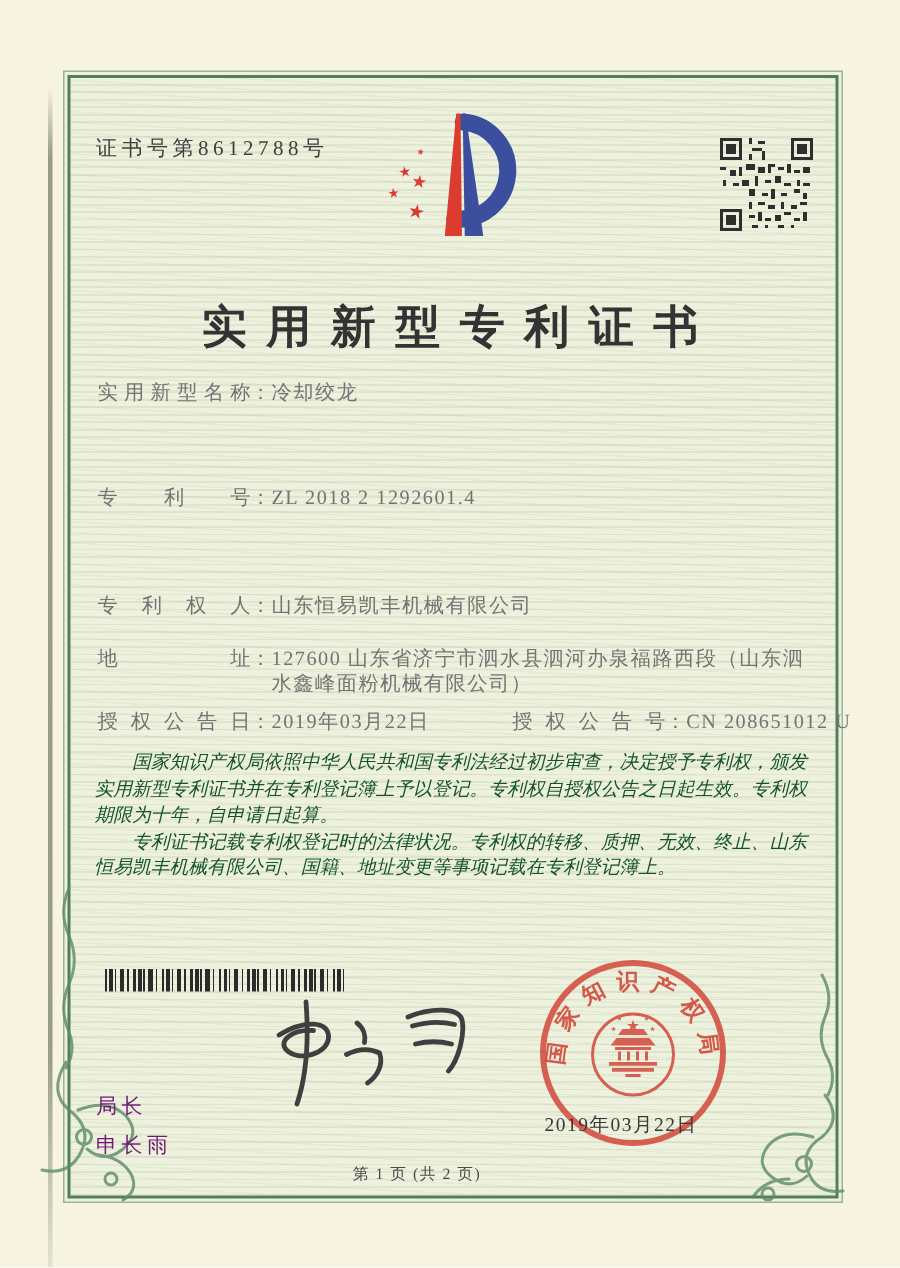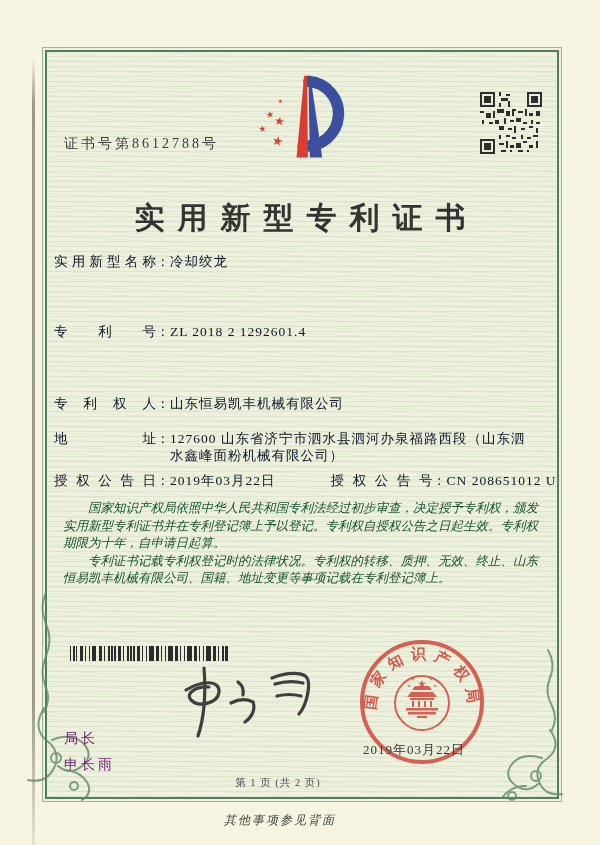--- a/index.html
+++ b/index.html
@@ -4,26 +4,26 @@
 <style>
   html,body{margin:0;padding:0;background:#ffffff;}
   .page{position:relative;width:600px;height:845px;background:#f8f4e2;overflow:hidden;
         font-family:"Liberation Serif","DejaVu Serif",serif;color:#3d3d3d;}
   .scan-left{position:absolute;left:32px;top:58px;width:3px;height:787px;
         background:linear-gradient(180deg,rgba(70,80,60,0) 0%,rgba(70,80,60,.55) 6%,rgba(60,70,55,.5) 82%,rgba(60,70,55,.1) 100%);}
   .frame{position:absolute;left:42px;top:47px;width:518px;height:753px;border:1px solid #9ab49a;background:#eef1de;}
   .frame-inner{position:absolute;inset:2px;border:2px solid #527e5f;
         background:repeating-linear-gradient(0deg,rgba(150,175,130,.18) 0 1px,transparent 1px 5px),
                    repeating-linear-gradient(3deg,rgba(150,175,130,.10) 0 1px,transparent 1px 7px);}
-  .cert-no{position:absolute;left:64px;top:90px;font-size:14px;letter-spacing:3px;color:#3d3d3d;margin-top:45px;}
+  .cert-no{position:absolute;left:64px;top:90px;font-size:14px;letter-spacing:3px;color:#3d3d3d;}
   .logo{position:absolute;left:250px;top:70px;width:95px;height:95px;}
   .qr{position:absolute;left:480px;top:92px;width:62px;height:62px;}
   .title{position:absolute;left:0;right:0;top:182px;margin:16px;text-align:center;
          font-size:30px;font-weight:600;letter-spacing:13px;text-indent:13px;color:#333;}
-  .frow{position:absolute;left:54px;font-size:13.5px;color:#0f172a;}
+  .frow{position:absolute;left:65px;font-size:13.5px;color:#737373;}
   .flabel{display:inline-block;width:102px;text-align-last:justify;vertical-align:top;}
   .fcolon{display:inline-block;width:14px;vertical-align:top;}
   .fvalue{display:inline-block;max-width:358px;vertical-align:top;letter-spacing:1px;line-height:17px;}
   .r1{top:253px}.r2{top:288px}.r3{top:323px}.r4{top:358px}.r5{top:395px}.r6{top:430px}
   .grant{top:472px}
   .pair2{margin-left:55px;}
   .paras{position:absolute;left:63px;top:500px;width:484px;font-size:12.5px;line-height:17.5px;
          color:#14532d;font-style:italic;}
   .paras p{margin:0;text-indent:2em;}
   .barcode{position:absolute;left:70px;top:646px;width:160px;height:15px;
@@ -168,15 +168,14 @@
         <rect x="49" y="71" width="32" height="2.5"></rect>
         <rect x="51" y="75" width="28" height="2.5"></rect>
         <rect x="60" y="79" width="10" height="2"></rect>
       </g>
     </g>
   </svg>
 
   <div class="seal-date">2019年03月22日</div>
 
   <div class="page-no">第 1 页 (共 2 页)</div>
-  <div class="footer-note">其他事项参见背面</div>
 
 </div>
 
 </body></html>

